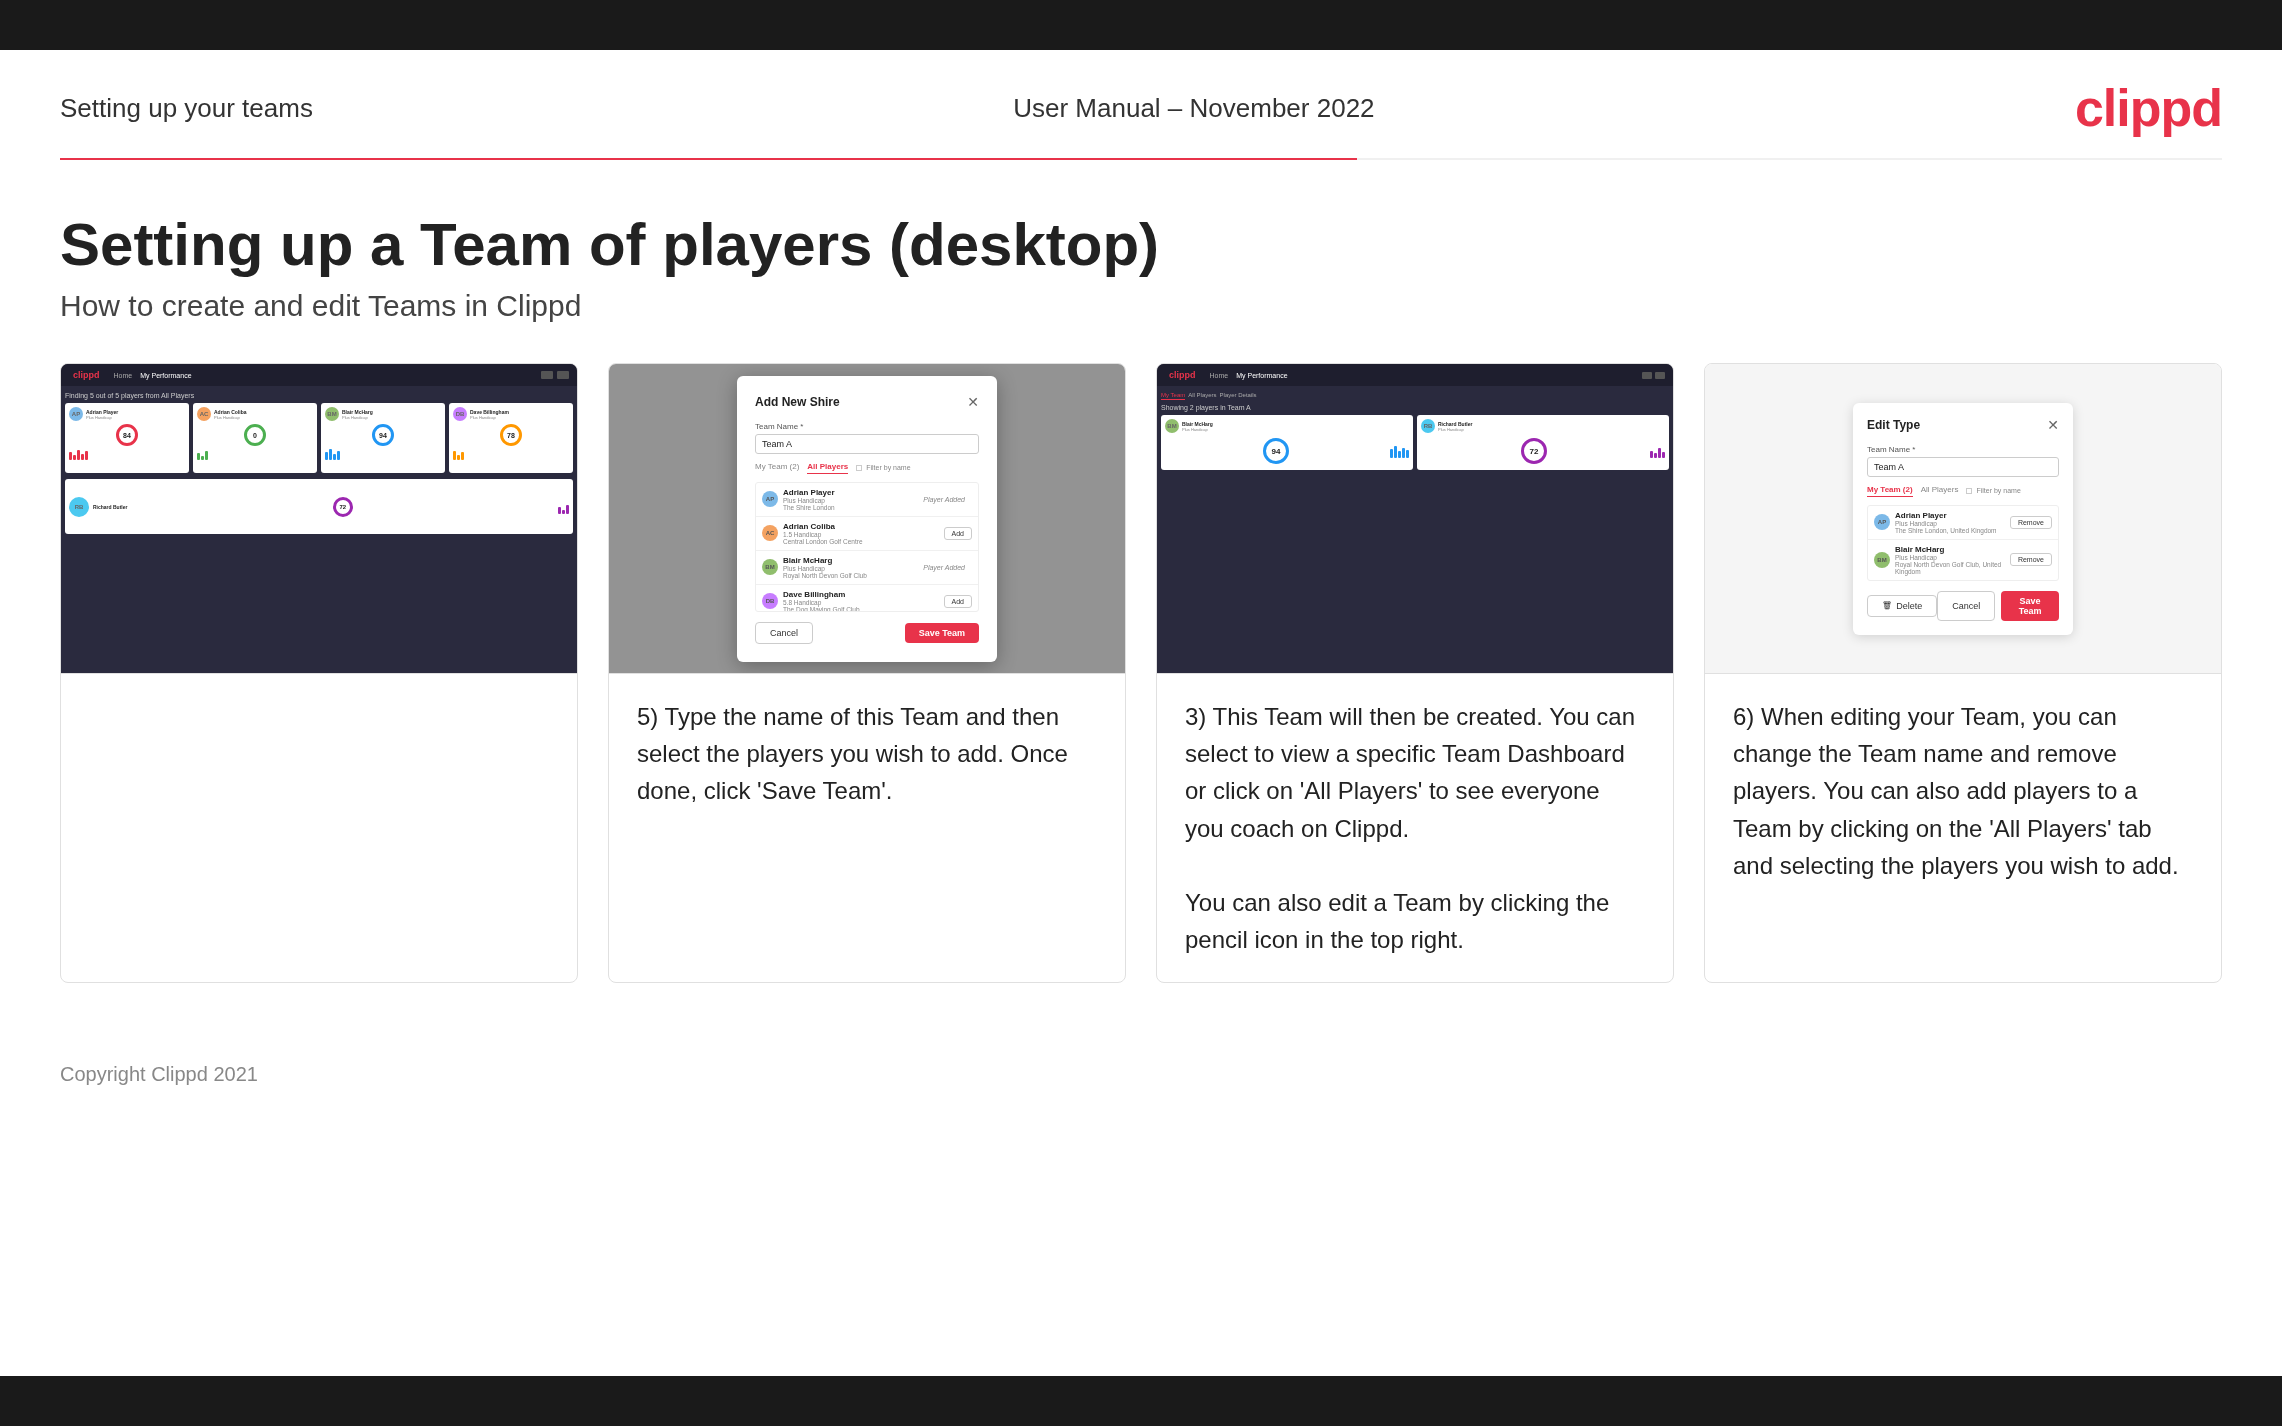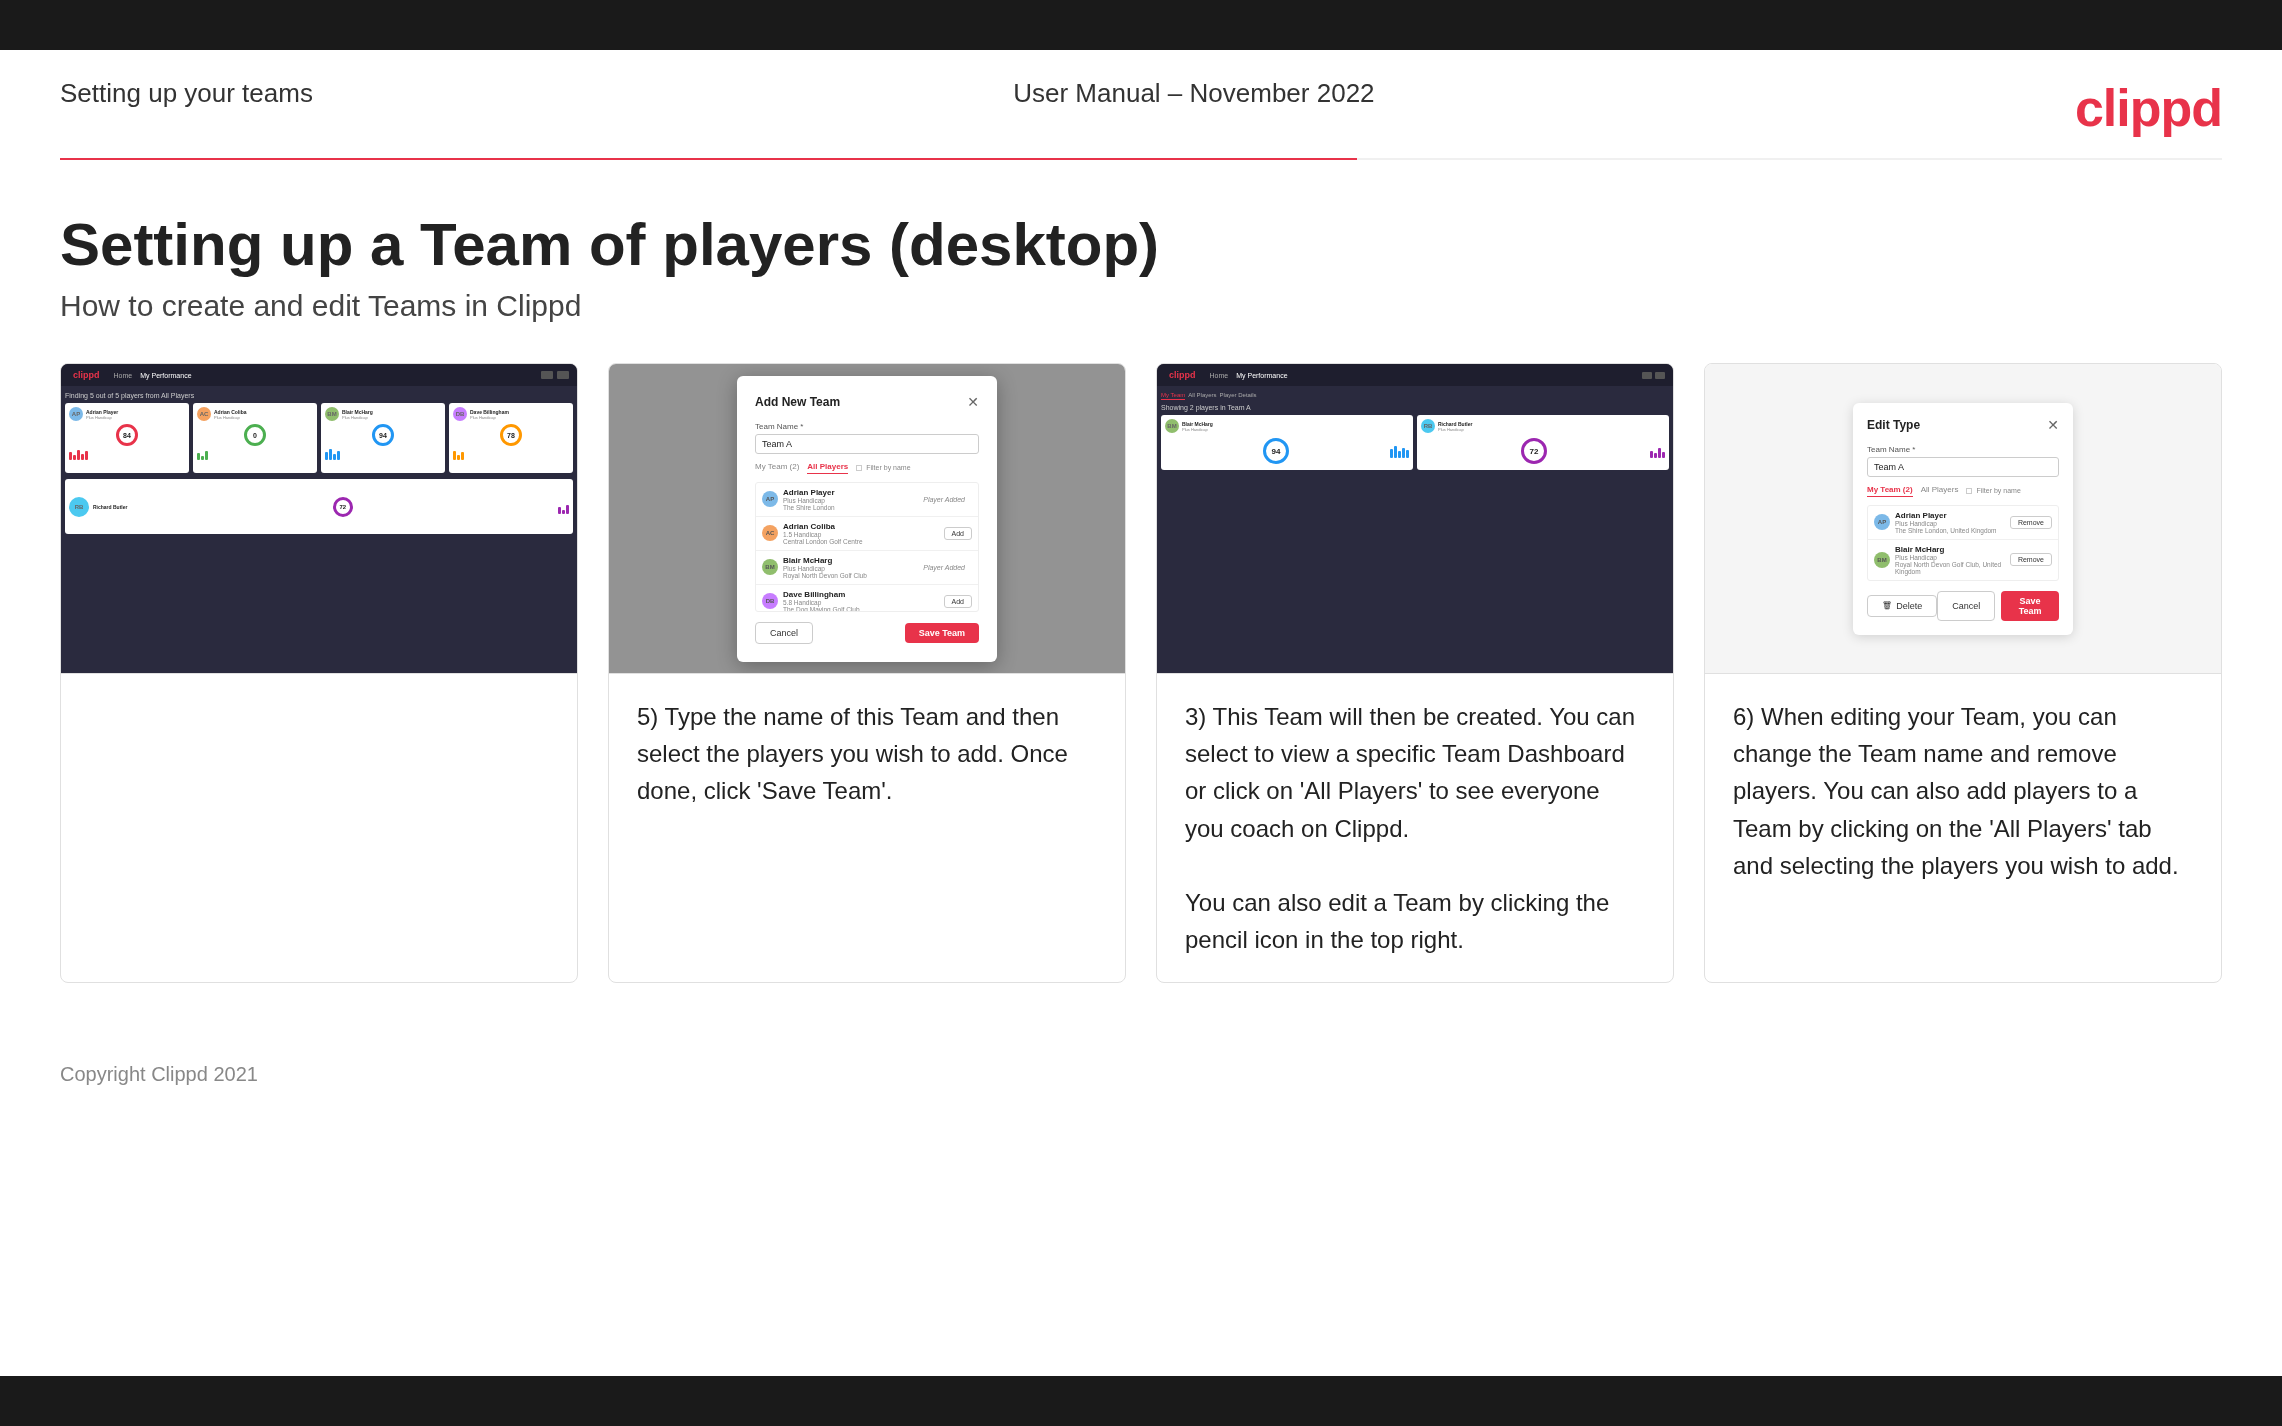--- a/index.html
+++ b/index.html
@@ -14,21 +14,21 @@
     
     .top-bar {
       background: #1a1a1a;
       height: 50px;
       width: 100%;
     }
 
     
     .header {
       display: flex;
-      align-items: flex-start;
+      align-items: center;
       justify-content: space-between;
       padding: 28px 60px 20px 60px;
       gap: 44px;
     }
     .header-left {
       font-size: 26px;
       color: #333;
     }
     .header-center {
       font-size: 26px;
@@ -534,21 +534,21 @@
         </div>
       </div>
     </div>
   </div>
 
   <div class="card">
     <div class="screenshot-area">
       <div class="mock-dialog">
         <div class="mock-dialog-box">
           <div class="mock-dialog-header">
-            <span class="mock-dialog-title">Add New Team</span>
+            <span class="mock-dialog-title">Add New Shire</span>
             <span class="mock-dialog-close">✕</span>
           </div>
           <div class="mock-label">Team Name *</div>
           <div class="mock-input">Team A</div>
           <div class="mock-tabs">
             <span class="mock-tab">My Team (2)</span>
             <span class="mock-tab active">All Players</span>
             <span class="mock-filter">
               <span style="width:6px;height:6px;border:1px solid #ccc;display:inline-block;margin-right:2px;"></span>
               Filter by name

